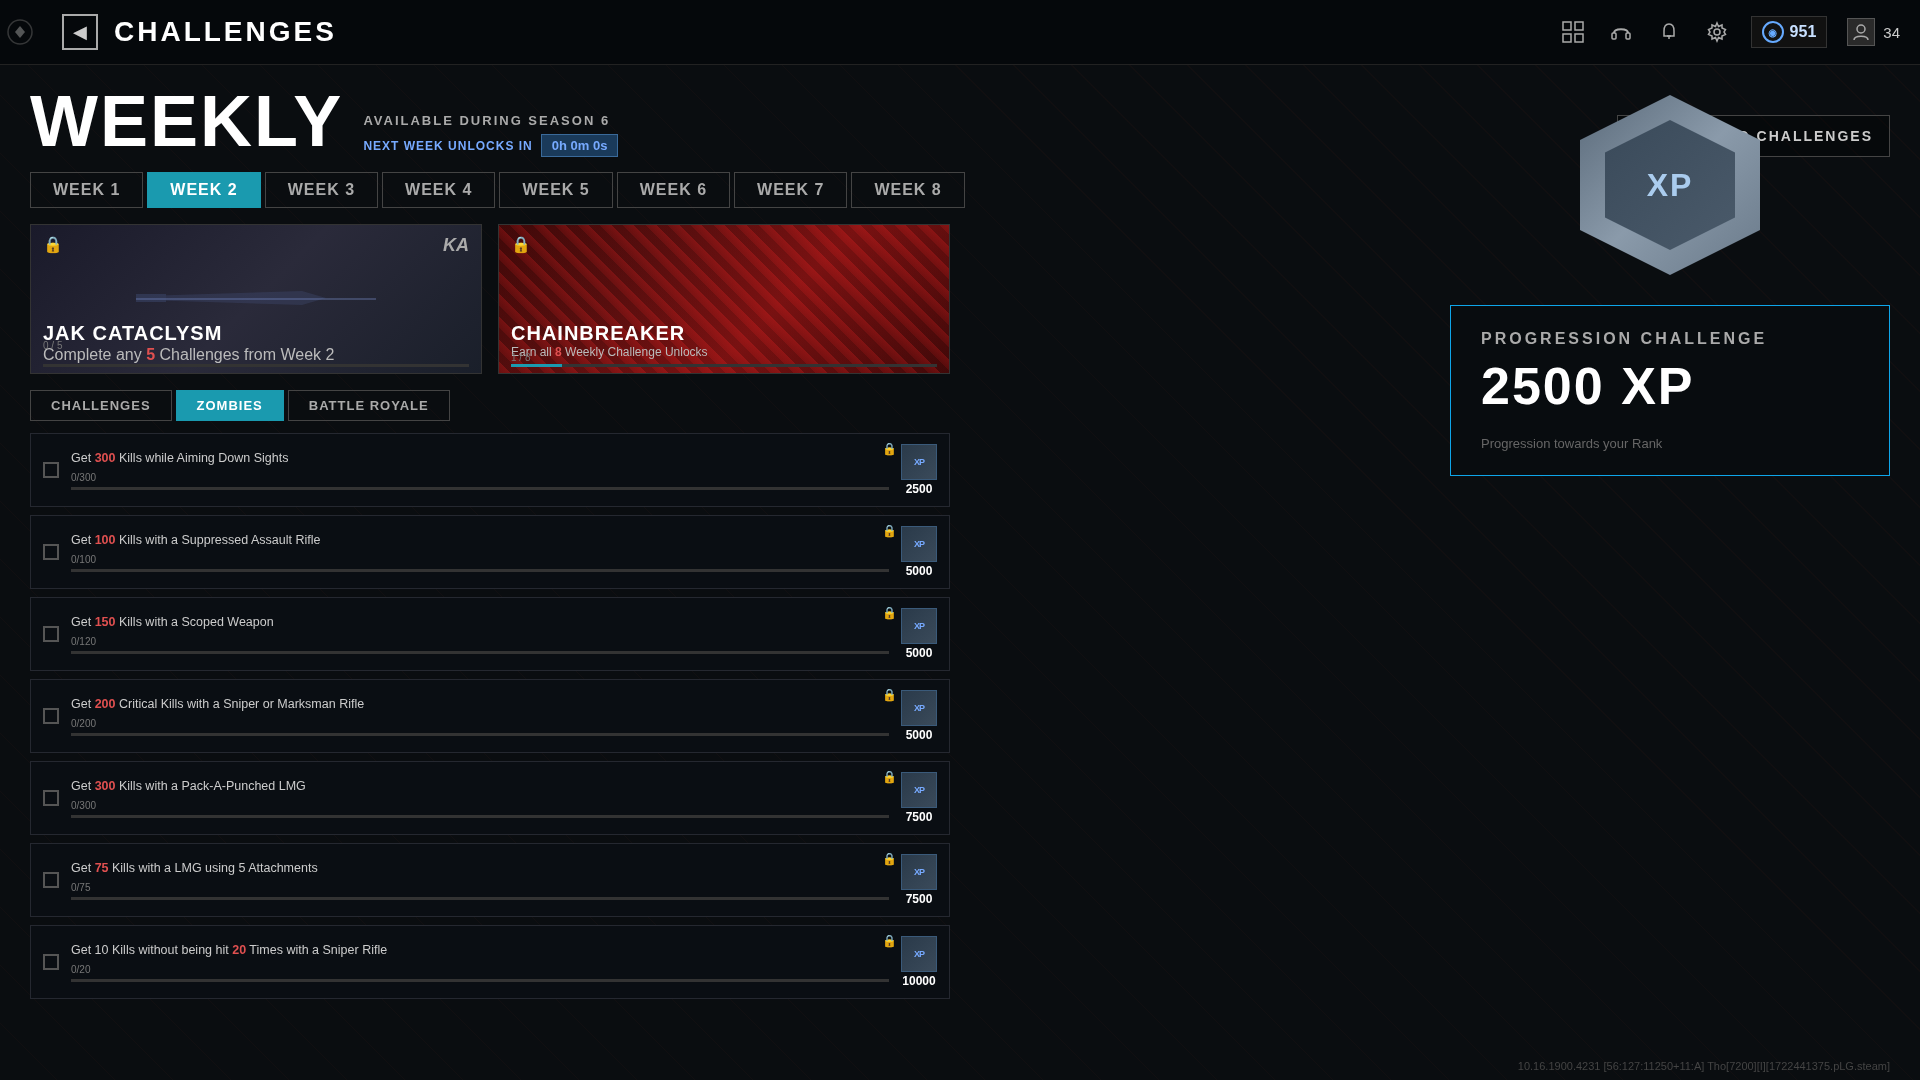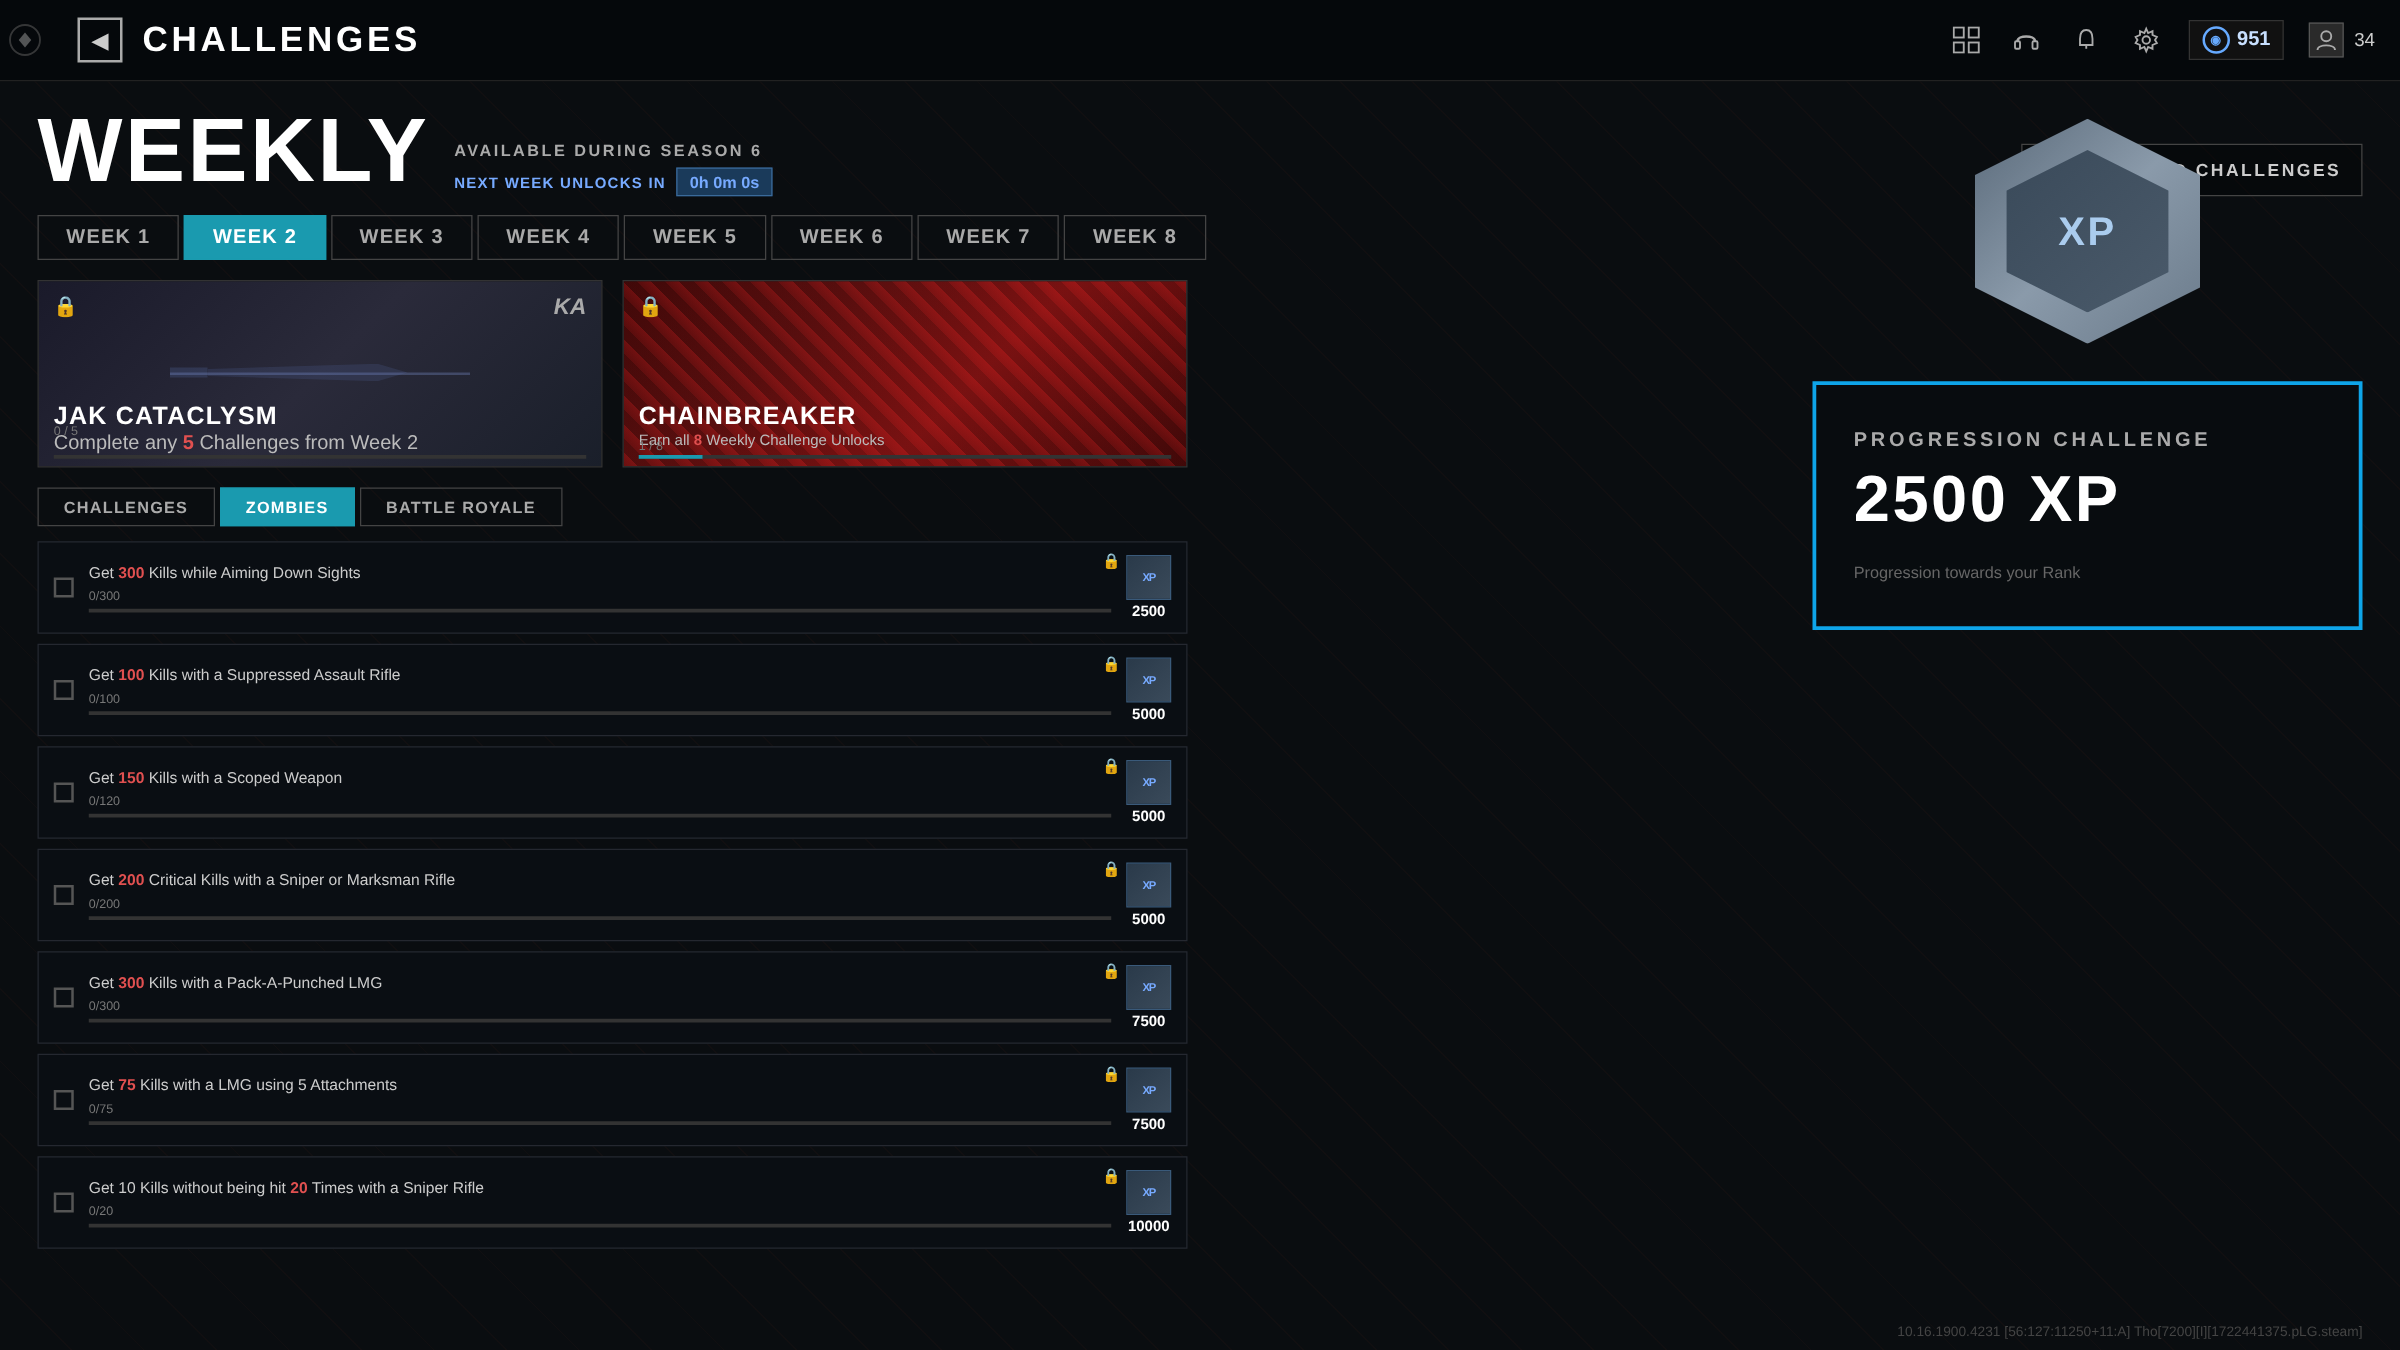--- a/index.html
+++ b/index.html
@@ -434,22 +434,22 @@
 
     .xp-text-large {
       font-size: 32px;
       font-weight: 900;
       color: #aaccee;
       letter-spacing: 2px;
     }
 
     .progression-box {
       background: rgba(8,12,16,0.9);
-      border: 3px solid #0ea5e9;
-      padding: 36px 30px;
+      border: 1px solid #0ea5e9;
+      padding: 24px 30px;
     }
 
     .progression-title {
       font-size: 16px;
       font-weight: 700;
       letter-spacing: 3px;
       color: #aaa;
       text-transform: uppercase;
       margin-bottom: 8px;
     }

